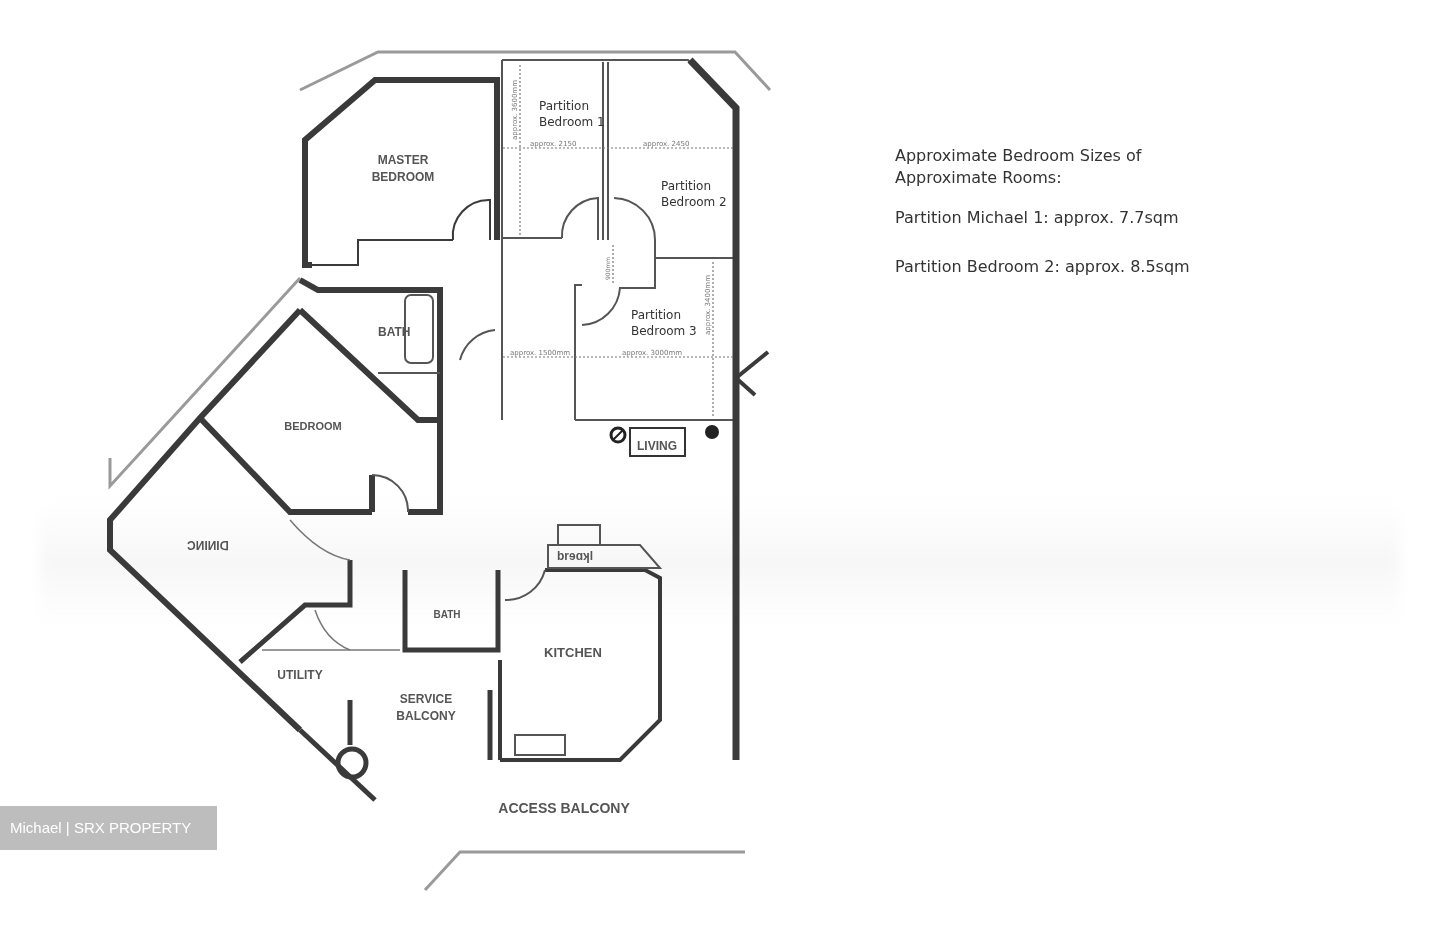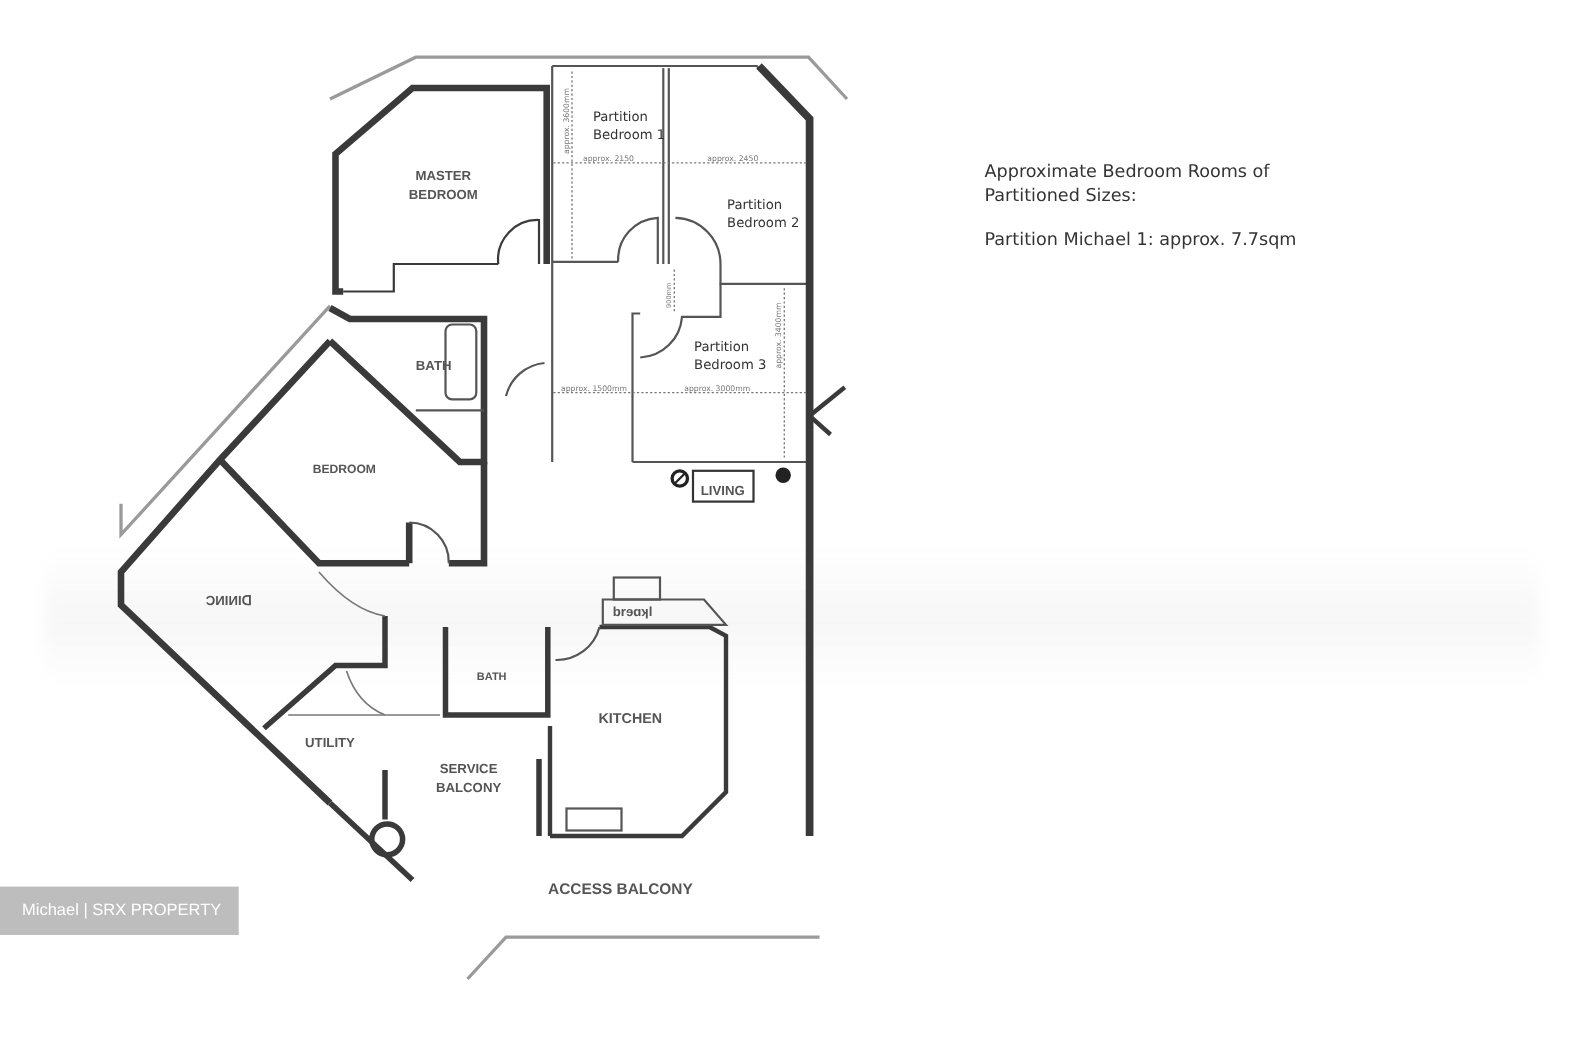--- a/index.html
+++ b/index.html
@@ -4,21 +4,21 @@
 <style>
   html, body { margin: 0; padding: 0; background: #ffffff; }
   body { width: 1440px; height: 950px; position: relative; overflow: hidden; font-family: "DejaVu Sans", sans-serif; }
   #plan { position: absolute; left: 0; top: 0; width: 1440px; height: 950px; }
   .notes { position: absolute; left: 895px; top: 145px; width: 360px; color: #333333;
            font-family: "DejaVu Sans", sans-serif; font-size: 16px; line-height: 22px; }
   .notes .title { margin-bottom: 18px; }
   .notes .line { margin-bottom: 27px; }
   .watermark { position: absolute; left: 0; top: 806px; width: 217px; height: 44px; background: #bdbdbd;
                color: #ffffff; font-family: "Liberation Sans", sans-serif; font-size: 15px; line-height: 44px;
-               padding-left: 20px; box-sizing: border-box; }
+               padding-left: 10px; box-sizing: border-box; }
   .band { position: absolute; left: 40px; top: 500px; width: 1360px; height: 125px;
           background: linear-gradient(180deg, rgba(245,245,245,0) 0%, rgba(240,240,240,0.55) 50%, rgba(245,245,245,0) 100%);
           filter: blur(6px); }
   svg text.room { font-family: "Liberation Sans", sans-serif; font-weight: bold; fill: #555; }
   svg text.part { font-family: "DejaVu Sans", sans-serif; fill: #333; }
   svg text.dim { font-family: "DejaVu Sans", sans-serif; fill: #777; }
 </style>
 </head>
 <body>
 
@@ -145,19 +145,20 @@
     <line x1="613" y1="440" x2="623" y2="430" stroke="#222" stroke-width="2"></line>
     <circle cx="712" cy="432" r="7" fill="#222"></circle>
   </g>
   <text class="room" x="657" y="450" font-size="12" text-anchor="middle" fill="#222">LIVING</text>
 
   <text class="room" x="564" y="813" font-size="14" text-anchor="middle">ACCESS BALCONY</text>
 </svg>
 
 <div class="notes">
   <div class="title">
-    <div>Approximate Bedroom Rooms of</div>
-    <div>Partitioned Sizes:</div>
+    <div>Approximate Bedroom Sizes of</div>
+    <div>Approximate Rooms:</div>
   </div>
   <div class="line">Partition Michael 1: approx. 7.7sqm</div>
+  <div class="line">Partition Bedroom 2: approx. 8.5sqm</div>
 </div>
 
 <div class="watermark">Michael | SRX PROPERTY</div>
 
 </body></html>

